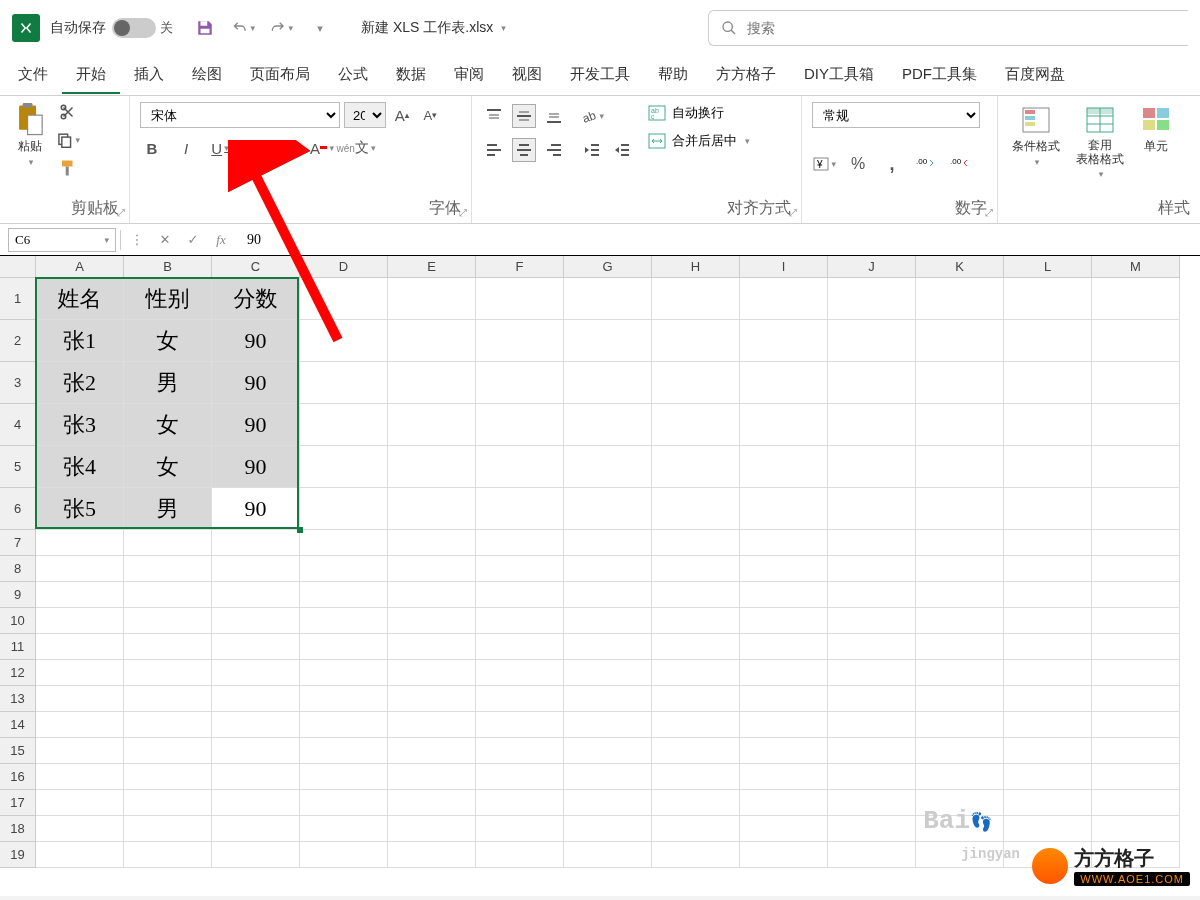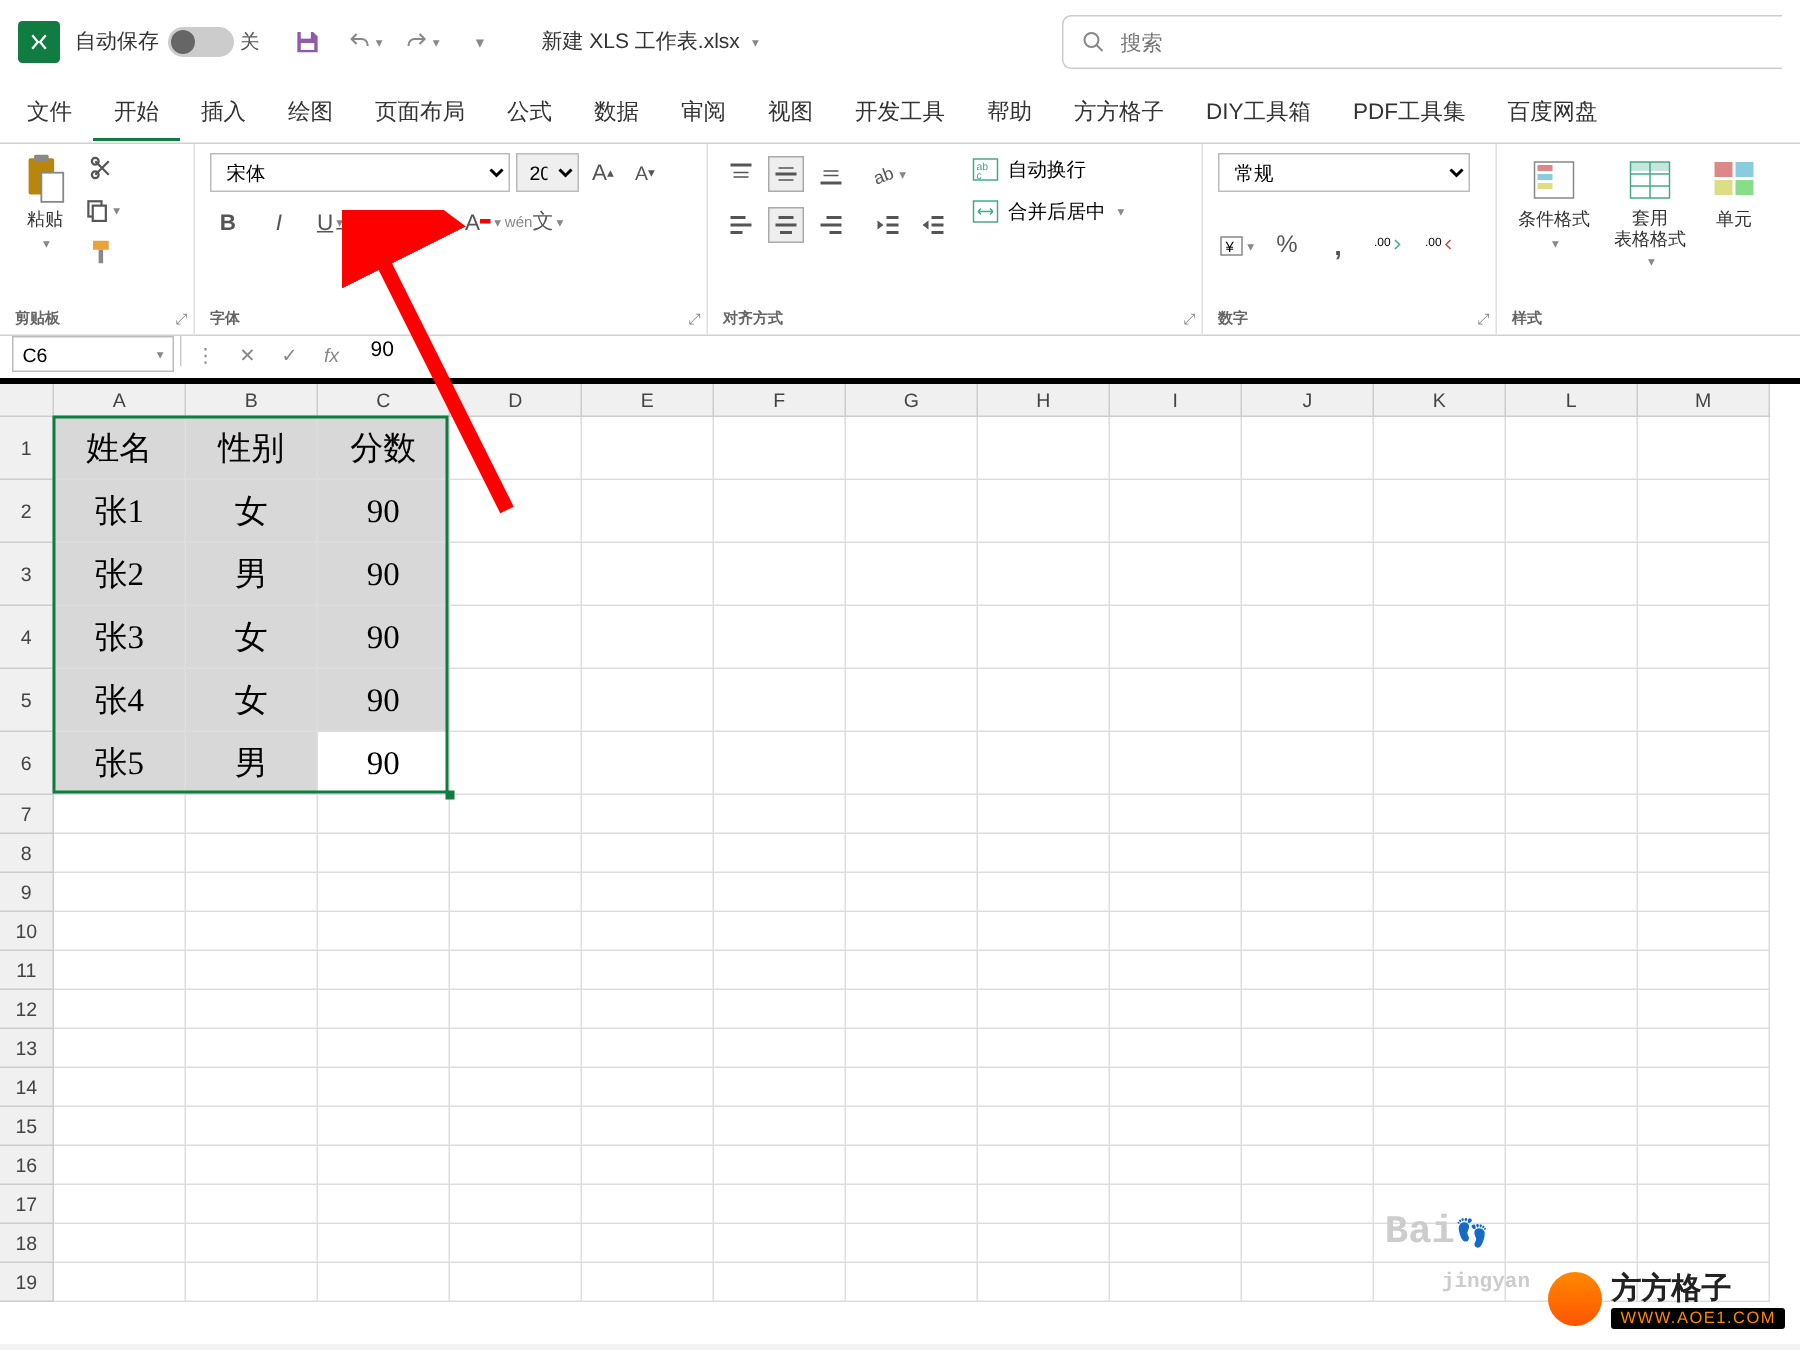--- a/index.html
+++ b/index.html
@@ -20,40 +20,40 @@
 
 
 .tabs { height: 40px; background: #fff; display: flex; align-items: center; padding: 0 4px; border-bottom: 1px solid #d0d0d0; }
 .tab { padding: 8px 14px; font-size: 15px; color: #333; cursor: pointer; border-bottom: 2px solid transparent; }
 .tab.active { border-bottom: 2px solid #107c41; font-weight: 500; }
 
 
 .ribbon { height: 128px; background: #fff; display: flex; border-bottom: 1px solid #d0d0d0; position: relative; }
 .group { border-right: 1px solid #e0e0e0; padding: 4px 10px 2px 10px; display: flex; flex-direction: column; justify-content: space-between; position: relative; }
 .group-body { display: flex; gap: 6px; align-items: flex-start; flex: 1; }
-.group-label { text-align: left; font-size: 10px; color: #666; padding: 2px 0; font-weight: bold; }
+.group-label { text-align: right; font-size: 16px; color: #666; padding: 2px 0; }
 .launcher { position: absolute; right: 4px; bottom: 4px; font-size: 10px; color: #888; cursor: pointer; }
 
 .btn-lg { display: flex; flex-direction: column; align-items: center; gap: 2px; padding: 4px; cursor: pointer; font-size: 12px; color: #333; }
 .btn-lg .ic { width: 32px; height: 32px; display: flex; align-items: center; justify-content: center; }
 .btn-sm { width: 24px; height: 24px; display: flex; align-items: center; justify-content: center; cursor: pointer; color: #555; }
 .stack { display: flex; flex-direction: column; gap: 4px; }
 .row { display: flex; gap: 4px; align-items: center; }
 
 .font-sel { width: 200px; height: 26px; border: 1px solid #bbb; font-size: 13px; padding: 0 6px; background: #fff; }
 .size-sel { width: 42px; height: 26px; border: 1px solid #bbb; font-size: 13px; padding: 0 4px; }
 .num-fmt { width: 168px; height: 26px; border: 1px solid #bbb; font-size: 13px; padding: 0 6px; background: #fff; }
 
 .dd { font-size: 9px; color: #888; margin-left: 2px; cursor: pointer; }
 
 
 .arrow { position: absolute; top: 44px; left: 228px; pointer-events: none; z-index: 100; }
 
 
-.formula-bar { height: 32px; background: #fff; display: flex; border-bottom: 4px solid #000000; padding: 0 8px; gap: 4px; }
+.formula-bar { height: 32px; background: #fff; display: flex; align-items: center; border-bottom: 1px solid #000000; padding: 0 8px; gap: 4px; font-family: Liberation Serif, serif; }
 .namebox { width: 108px; height: 24px; border: 1px solid #bbb; padding: 0 6px; font-size: 13px; display: flex; align-items: center; justify-content: space-between; background: #fff; }
 .fb-btn { width: 24px; height: 24px; display: flex; align-items: center; justify-content: center; color: #888; cursor: pointer; }
 .fb-val { flex: 1; padding: 0 10px; font-size: 14px; }
 
 
 .grid-wrap { position: relative; background: #fff; height: 640px; overflow: hidden; }
 .col-hdrs { display: flex; height: 22px; margin-left: 36px; }
 .col-hdr { border-right: 1px solid #ccc; border-bottom: 1px solid #ccc; background: #f0f0f0; text-align: center; font-size: 13px; color: #444; line-height: 22px; }
 .corner { position: absolute; top: 0; left: 0; width: 36px; height: 22px; background: #f0f0f0; border-right: 1px solid #ccc; border-bottom: 1px solid #ccc; }
 .rows { }

